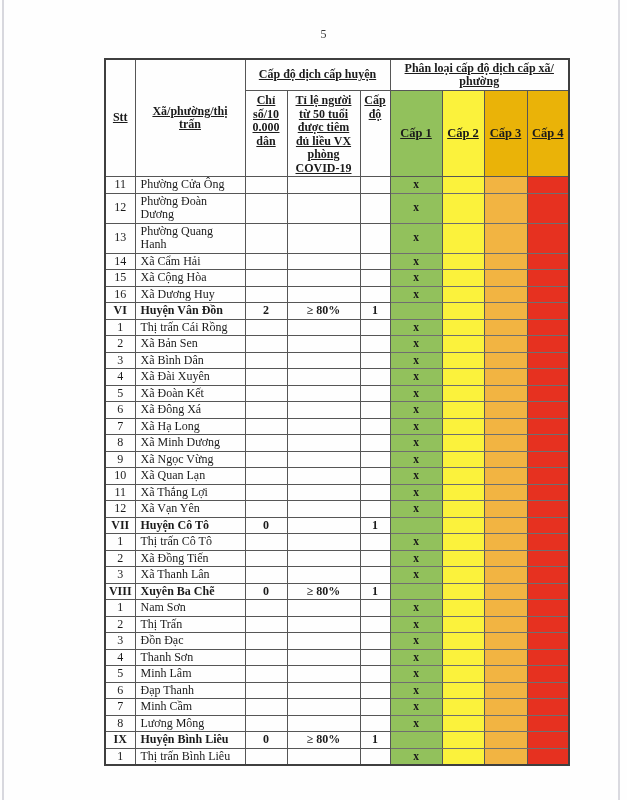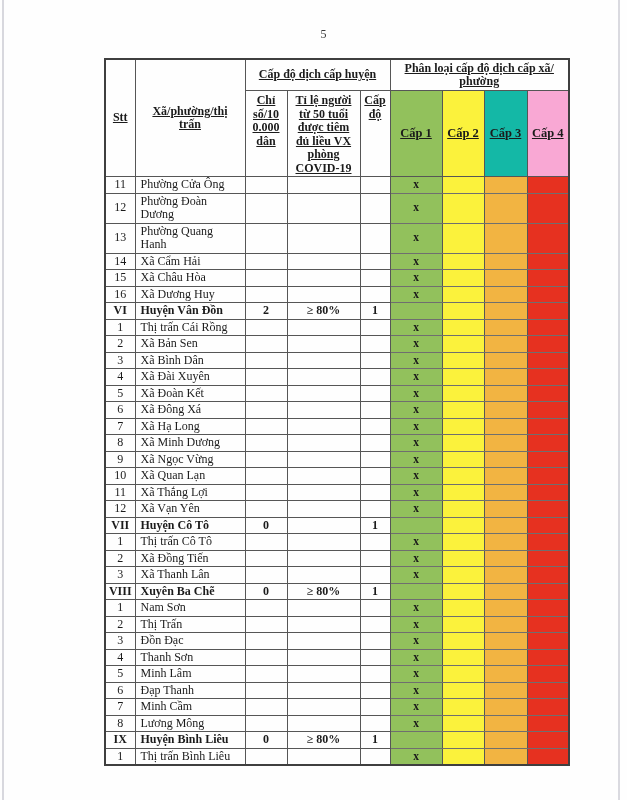--- a/index.html
+++ b/index.html
@@ -81,22 +81,22 @@
         <th class="h-sub3">Tỉ lệ người
 từ 50 tuổi
 được tiêm
 đủ liều VX
 phòng
 COVID-19</th>
         <th class="h-sub3">Cấp
 độ</th>
       <th class="h-level" style="background: rgb(146, 193, 92);">Cấp 1</th>
           <th class="h-level" style="background: rgb(251, 242, 60);">Cấp 2</th>
-          <th class="h-level" style="background: #14b8a6;">Cấp 3</th>
-          <th class="h-level" style="background: #f9a8d4;">Cấp 4</th>
+          <th class="h-level" style="background: #eab308;">Cấp 3</th>
+          <th class="h-level" style="background: #eab308;">Cấp 4</th>
         </tr>
     </thead>
     <tbody>
         <tr>
           <td class="c-stt">11</td>
           <td class="c-name">Phường Cửa Ông</td>
           <td class="c-num"></td>
           <td class="c-num"></td>
           <td class="c-num"></td>
           <td class="c-lvl" style="background: rgb(146, 193, 92);">x</td>
@@ -134,21 +134,21 @@
           <td class="c-num"></td>
           <td class="c-num"></td>
           <td class="c-num"></td>
           <td class="c-lvl" style="background: rgb(146, 193, 92);">x</td>
           <td class="c-lvl" style="background: rgb(251, 242, 60);"></td>
           <td class="c-lvl" style="background: rgb(242, 180, 66);"></td>
           <td class="c-lvl" style="background: rgb(230, 49, 32);"></td>
         </tr>
         <tr>
           <td class="c-stt">15</td>
-          <td class="c-name">Xã Châu Hòa</td>
+          <td class="c-name">Xã Cộng Hòa</td>
           <td class="c-num"></td>
           <td class="c-num"></td>
           <td class="c-num"></td>
           <td class="c-lvl" style="background: rgb(146, 193, 92);">x</td>
           <td class="c-lvl" style="background: rgb(251, 242, 60);"></td>
           <td class="c-lvl" style="background: rgb(242, 180, 66);"></td>
           <td class="c-lvl" style="background: rgb(230, 49, 32);"></td>
         </tr>
         <tr>
           <td class="c-stt">16</td>

